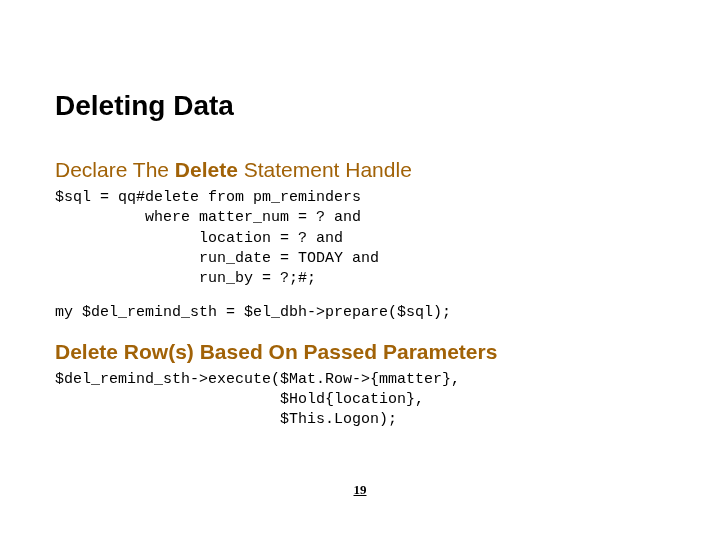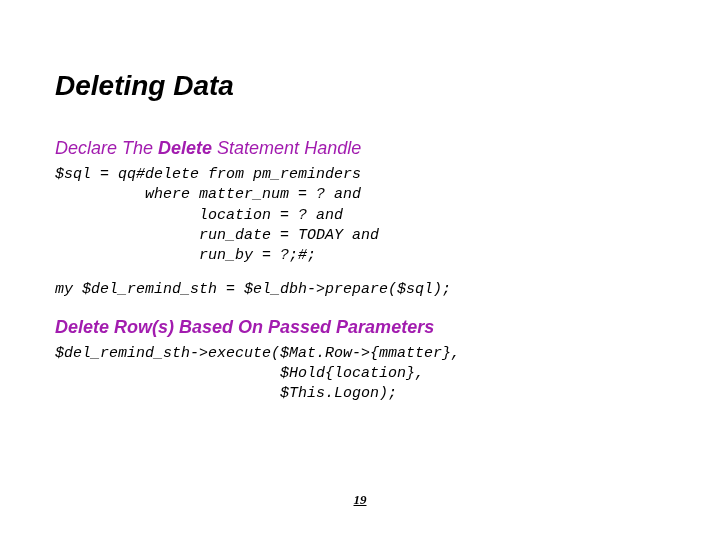--- a/index.html
+++ b/index.html
@@ -10,51 +10,50 @@
     background: #ffffff;
     font-family: Arial, Helvetica, sans-serif;
     color: #000;
     overflow: hidden;
   }
   .slide {
     position: relative;
     width: 580px;
     height: 540px;
     box-sizing: border-box;
-    padding: 70px 55px 0 55px;
-    font-style: italic;
+    padding: 90px 55px 0 55px;
   }
   .title {
     font-size: 28px;
     font-weight: bold;
     color: #000;
     margin: 0 0 36px 0;
   }
   .subhead {
-    font-size: 18px;
-    color: #a21caf;
+    font-size: 21px;
+    color: #a16207;
     margin: 0 0 6px 0;
   }
   .subhead .bold {
     font-weight: bold;
   }
   .code {
     font-family: "Courier New", Courier, monospace;
     font-size: 15px;
     line-height: 1.35;
     white-space: pre;
     color: #000;
     margin: 0 0 14px 0;
   }
   .subhead2 {
     margin-top: 16px;
   }
   .pagenum {
     position: absolute;
-    bottom: 32px;
+    bottom: 42px;
     left: 0;
     width: 720px;
     text-align: center;
     font-size: 13px;
     font-weight: bold;
     text-decoration: underline;
     font-family: "Times New Roman", serif;
   }
 </style>
 </head>

